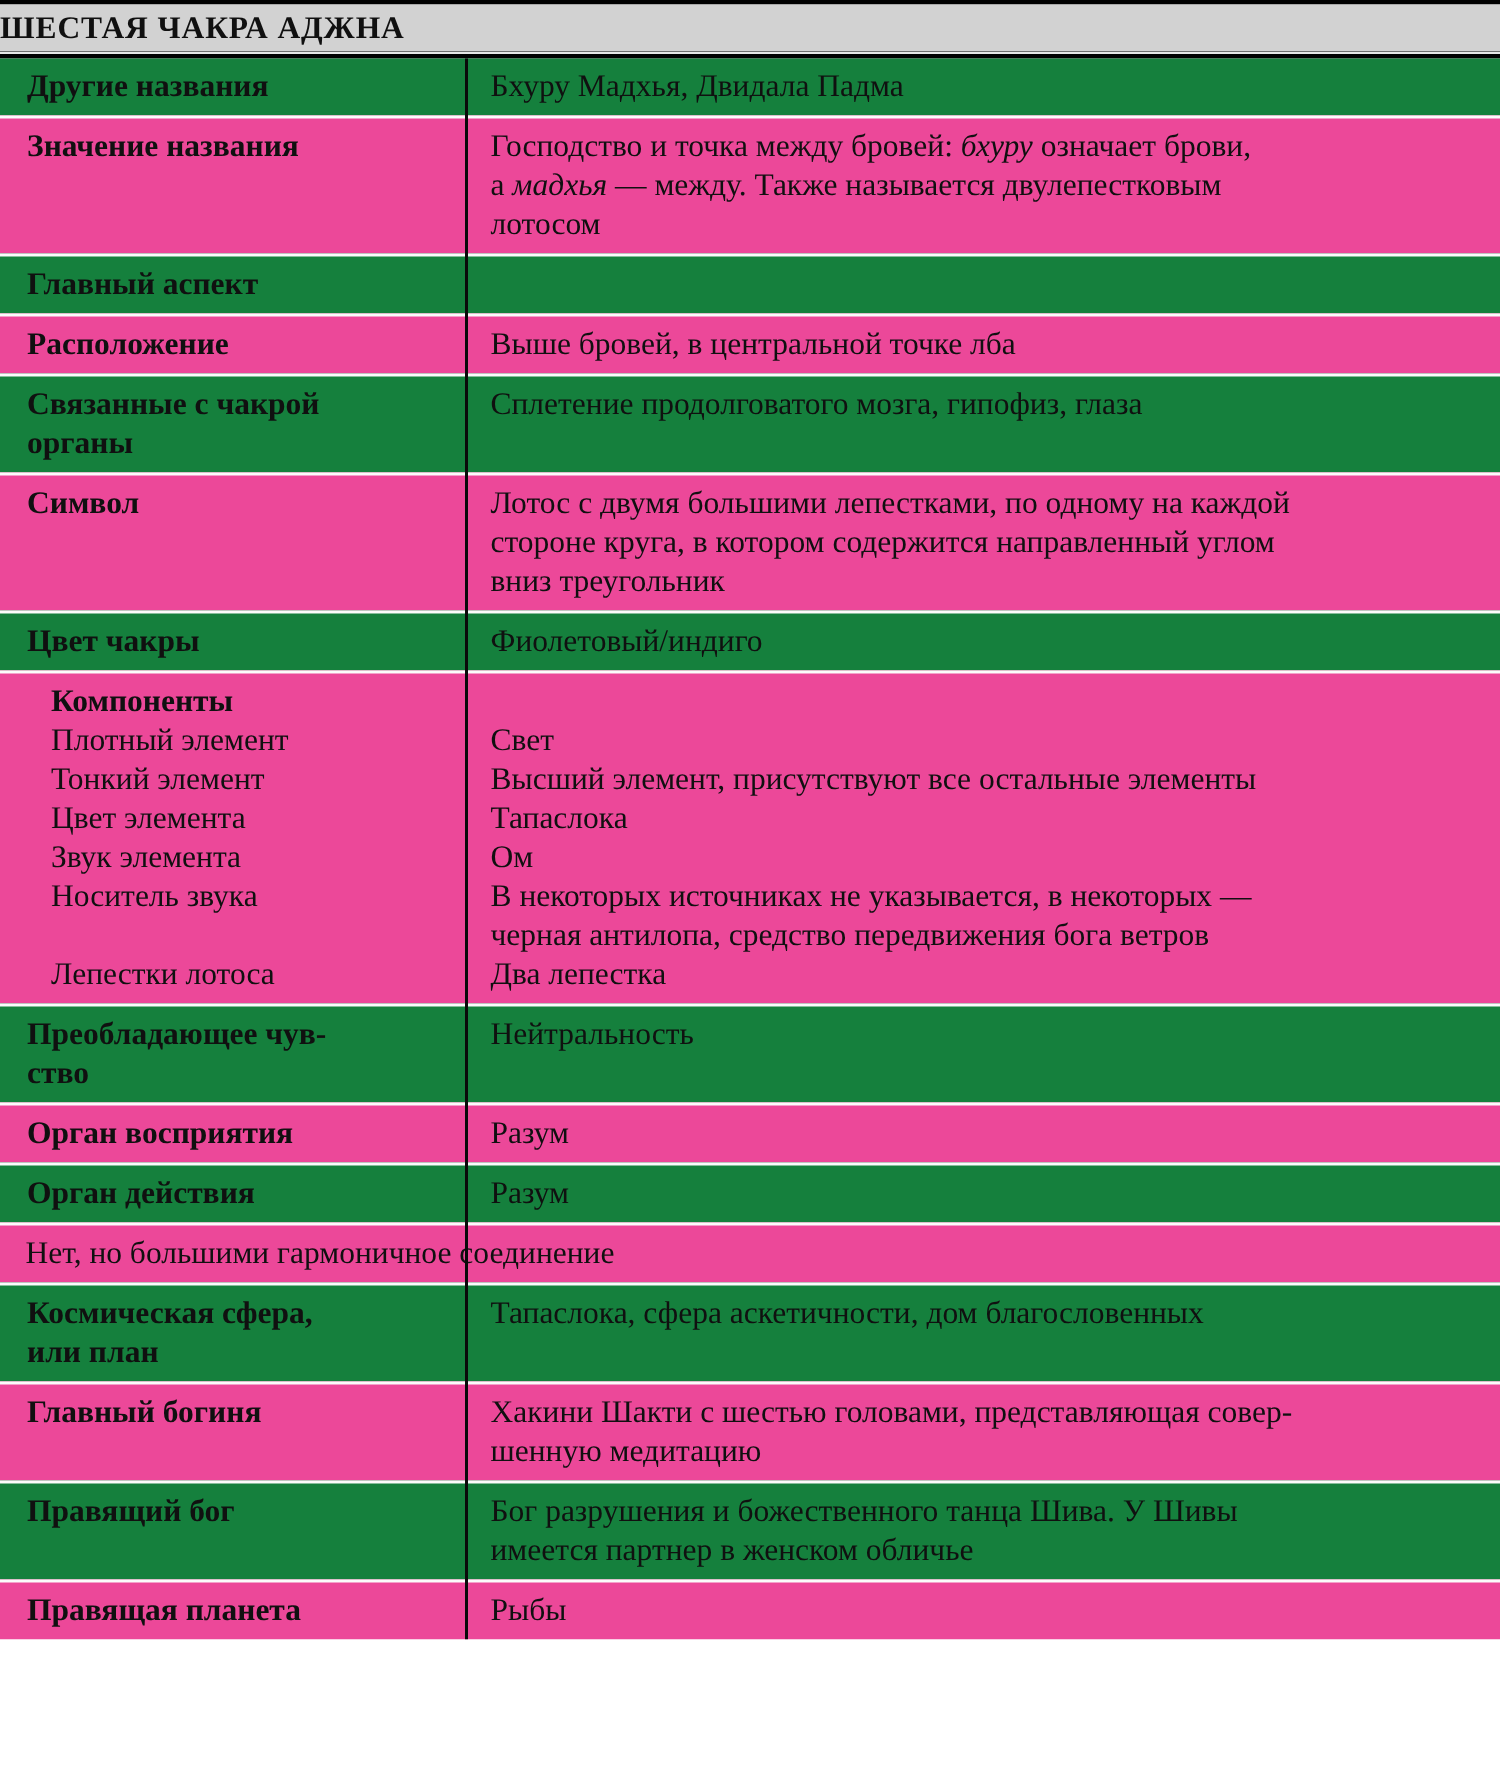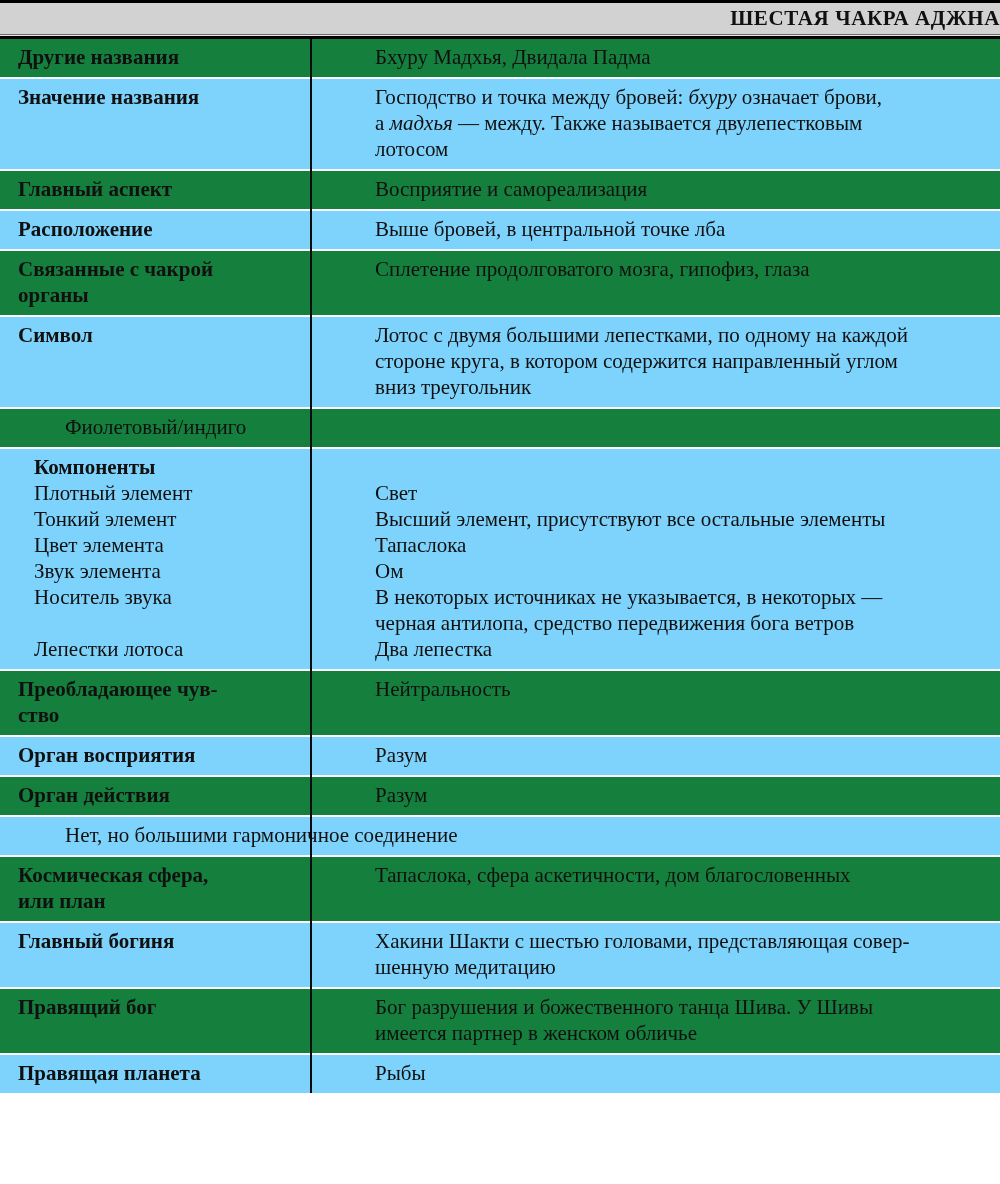--- a/index.html
+++ b/index.html
@@ -10,21 +10,21 @@
   }
   .table {
     width: 1000px;
     border-top: 3px solid #000;
     background: #fff;
   }
   .header-row {
     background: #d2d2d2;
     height: 31px;
     line-height: 31px;
-    text-align: right;
+    text-align: left;
     font-weight: bold;
     font-size: 21px;
     letter-spacing: 0.6px;
   }
   .header-rule {
     height: 5px;
     background: linear-gradient(to bottom,
       #6e6e6e 0px, #6e6e6e 1px,
       #e6e6e6 1px, #e6e6e6 2px,
       #000000 2px, #000000 5px);
@@ -38,34 +38,33 @@
     z-index: 3;
   }
   .row {
     display: flex;
     font-size: 21px;
     line-height: 26px;
     padding: 5px 0 7px 0;
   }
   .row + .row { border-top: 2px solid #fbfbfb; }
   .dark  { background: #15803d; }
-  .light { background: #7dd3fc; }
+  .light { background: #ec4899; }
   .cl {
     width: 310px;
     flex-shrink: 0;
     box-sizing: border-box;
     padding: 0 10px 0 18px;
     font-weight: bold;
     white-space: pre-line;
   }
   .cv {
     flex: 1;
     padding: 0 16px 0 17px;
     white-space: pre-line;
-    margin-left: 48px;
   }
   .cv i { font-style: italic; }
   .row.comp { display: block; }
   .subrow { display: flex; }
   .subrow .cl { font-weight: normal; padding-left: 34px; }
   .subrow.subhead .cl { font-weight: bold; }
 </style>
 </head>
 <body>
 
@@ -83,21 +82,20 @@
 
     <div class="row light">
       <div class="cl">Значение названия</div>
       <div class="cv"><span>Господство и точка между бровей: </span><i>бхуру</i><span> означает брови,
 а </span><i>мадхья</i><span> — между. Также называется двулепестковым
 лотосом</span></div>
     </div>
 
     <div class="row dark">
       <div class="cl">Главный аспект</div>
-      <div class="cv">Восприятие и самореализация</div>
     </div>
 
     <div class="row light">
       <div class="cl">Расположение</div>
       <div class="cv">Выше бровей, в центральной точке лба</div>
     </div>
 
     <div class="row dark">
       <div class="cl">Связанные с чакрой
 органы</div>
@@ -105,20 +103,21 @@
     </div>
 
     <div class="row light">
       <div class="cl">Символ</div>
       <div class="cv">Лотос с двумя большими лепестками, по одному на каждой
 стороне круга, в котором содержится направленный углом
 вниз треугольник</div>
     </div>
 
     <div class="row dark">
+      <div class="cl">Цвет чакры</div>
       <div class="cv">Фиолетовый/индиго</div>
     </div>
 
     <div class="row light comp">
       <div class="subrow subhead">
         <div class="cl">Компоненты</div>
         <div class="cv"></div>
       </div>
       <div class="subrow">
         <div class="cl">Плотный элемент</div>

